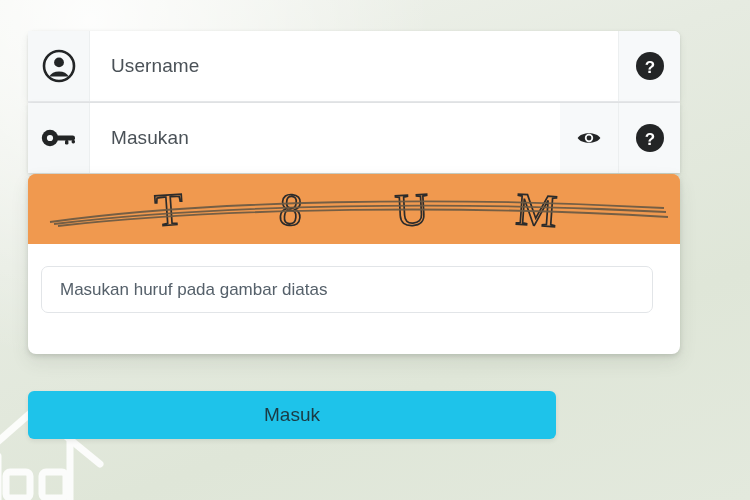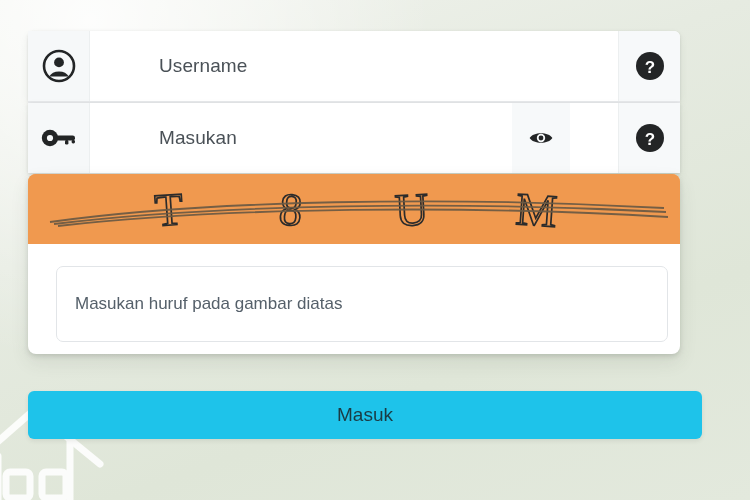--- a/index.html
+++ b/index.html
@@ -36,21 +36,20 @@
   
   .field-row {
     position: absolute;
     left: 28px;
     width: 652px;
     height: 70px;
     display: flex;
     align-items: stretch;
     background: #ffffff;
     box-shadow: 0 1px 3px rgba(60,70,60,0.16), 0 4px 10px rgba(60,70,60,0.07);
-    gap: 48px;
   }
   #row-username { top: 31px; border-radius: 6px 6px 0 0; }
   #row-password { top: 103px; height: 70px; border-radius: 0 0 0 0; }
 
   .icon-cell {
     width: 62px;
     flex: 0 0 62px;
     background: #f6f8f9;
     display: flex; align-items: center; justify-content: center;
     border-right: 1px solid #eceff0;
@@ -99,38 +98,38 @@
   .captcha-image {
     position: relative;
     height: 70px;
     background: #f0994f;
     overflow: hidden;
   }
   .captcha-svg { display: block; width: 100%; height: 100%; }
 
   .captcha-input {
     position: absolute;
-    left: 28px; top: 92px;
-    width: 612px; height: 76px;
+    left: 13px; top: 92px;
+    width: 612px; height: 47px;
     background: #ffffff;
     border: 1px solid #e2e5e8;
     border-radius: 7px;
     display: flex; align-items: center;
     padding-left: 18px;
   }
   .captcha-placeholder {
     font-size: 17px;
     color: #55606a;
   }
 
   
   .submit-button {
     position: absolute;
     left: 28px; top: 391px;
-    width: 674px; height: 48px;
+    width: 528px; height: 48px;
     background: #1ec3ea;
     border: none;
     border-radius: 6px;
     color: #1b3b44;
     font-size: 19px;
     font-family: "Liberation Sans", sans-serif;
     cursor: pointer;
     box-shadow: 0 2px 4px rgba(60,70,60,0.10);
   }
 </style>

